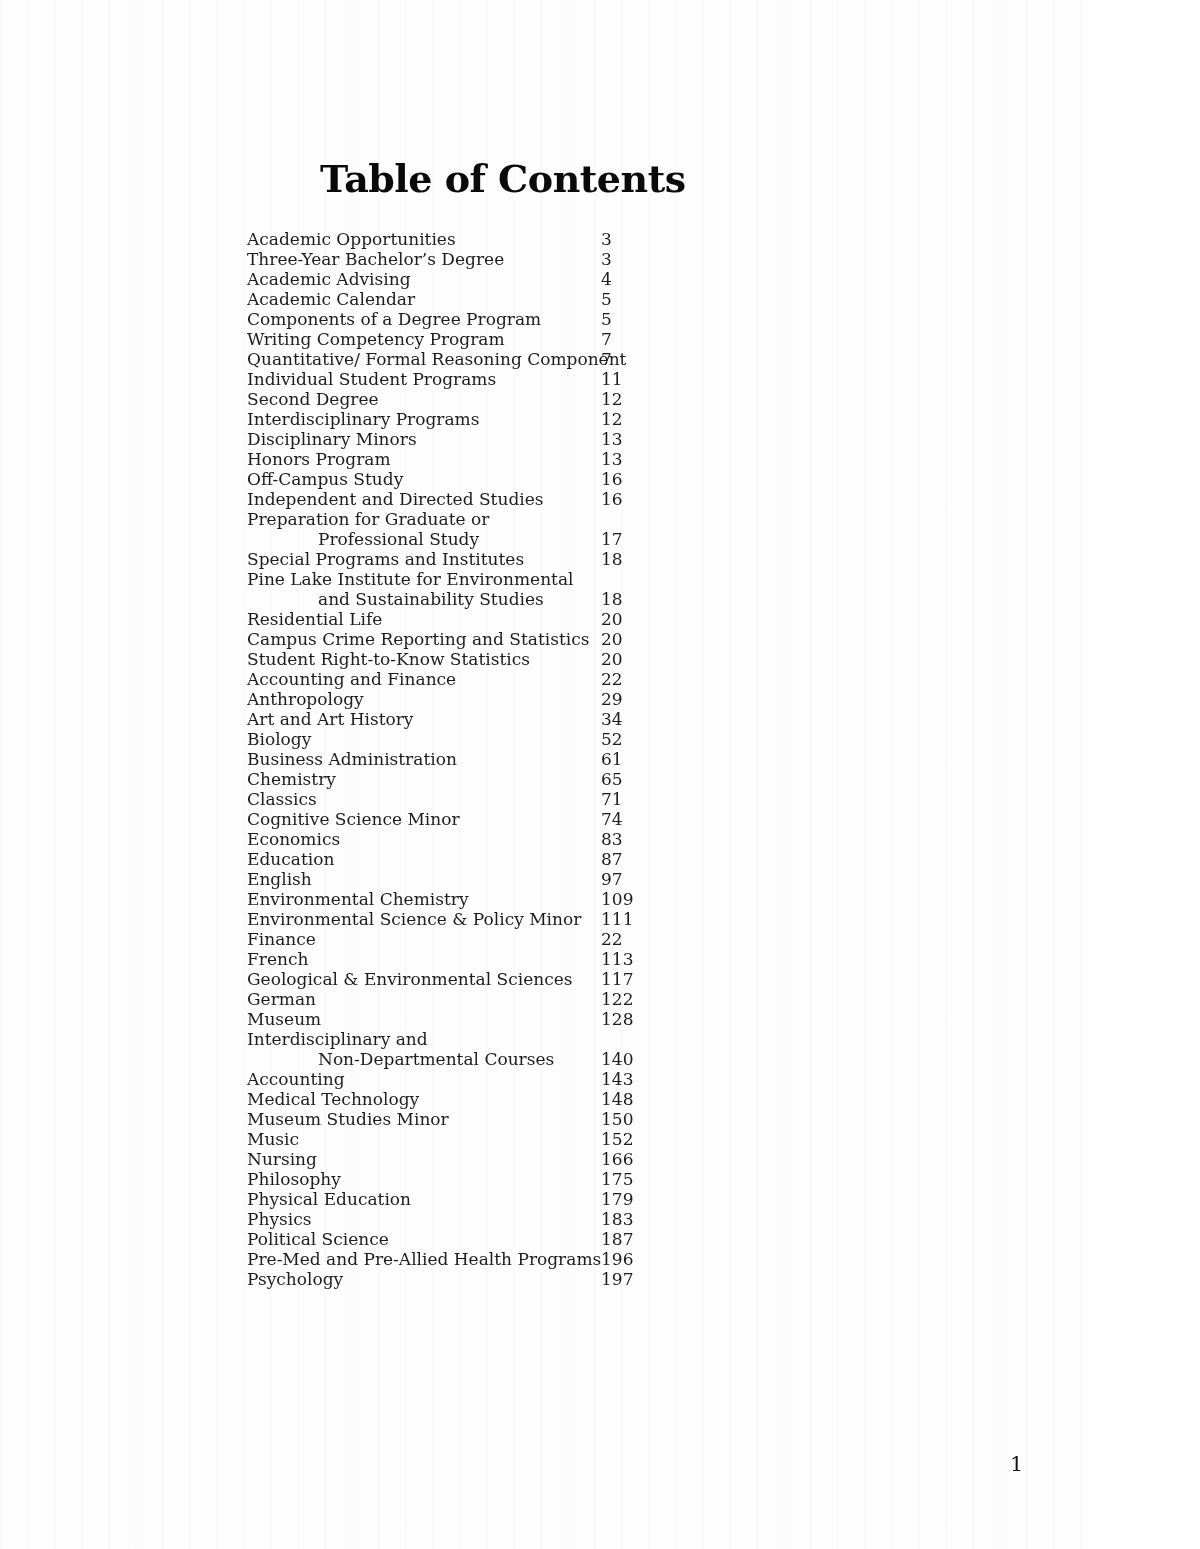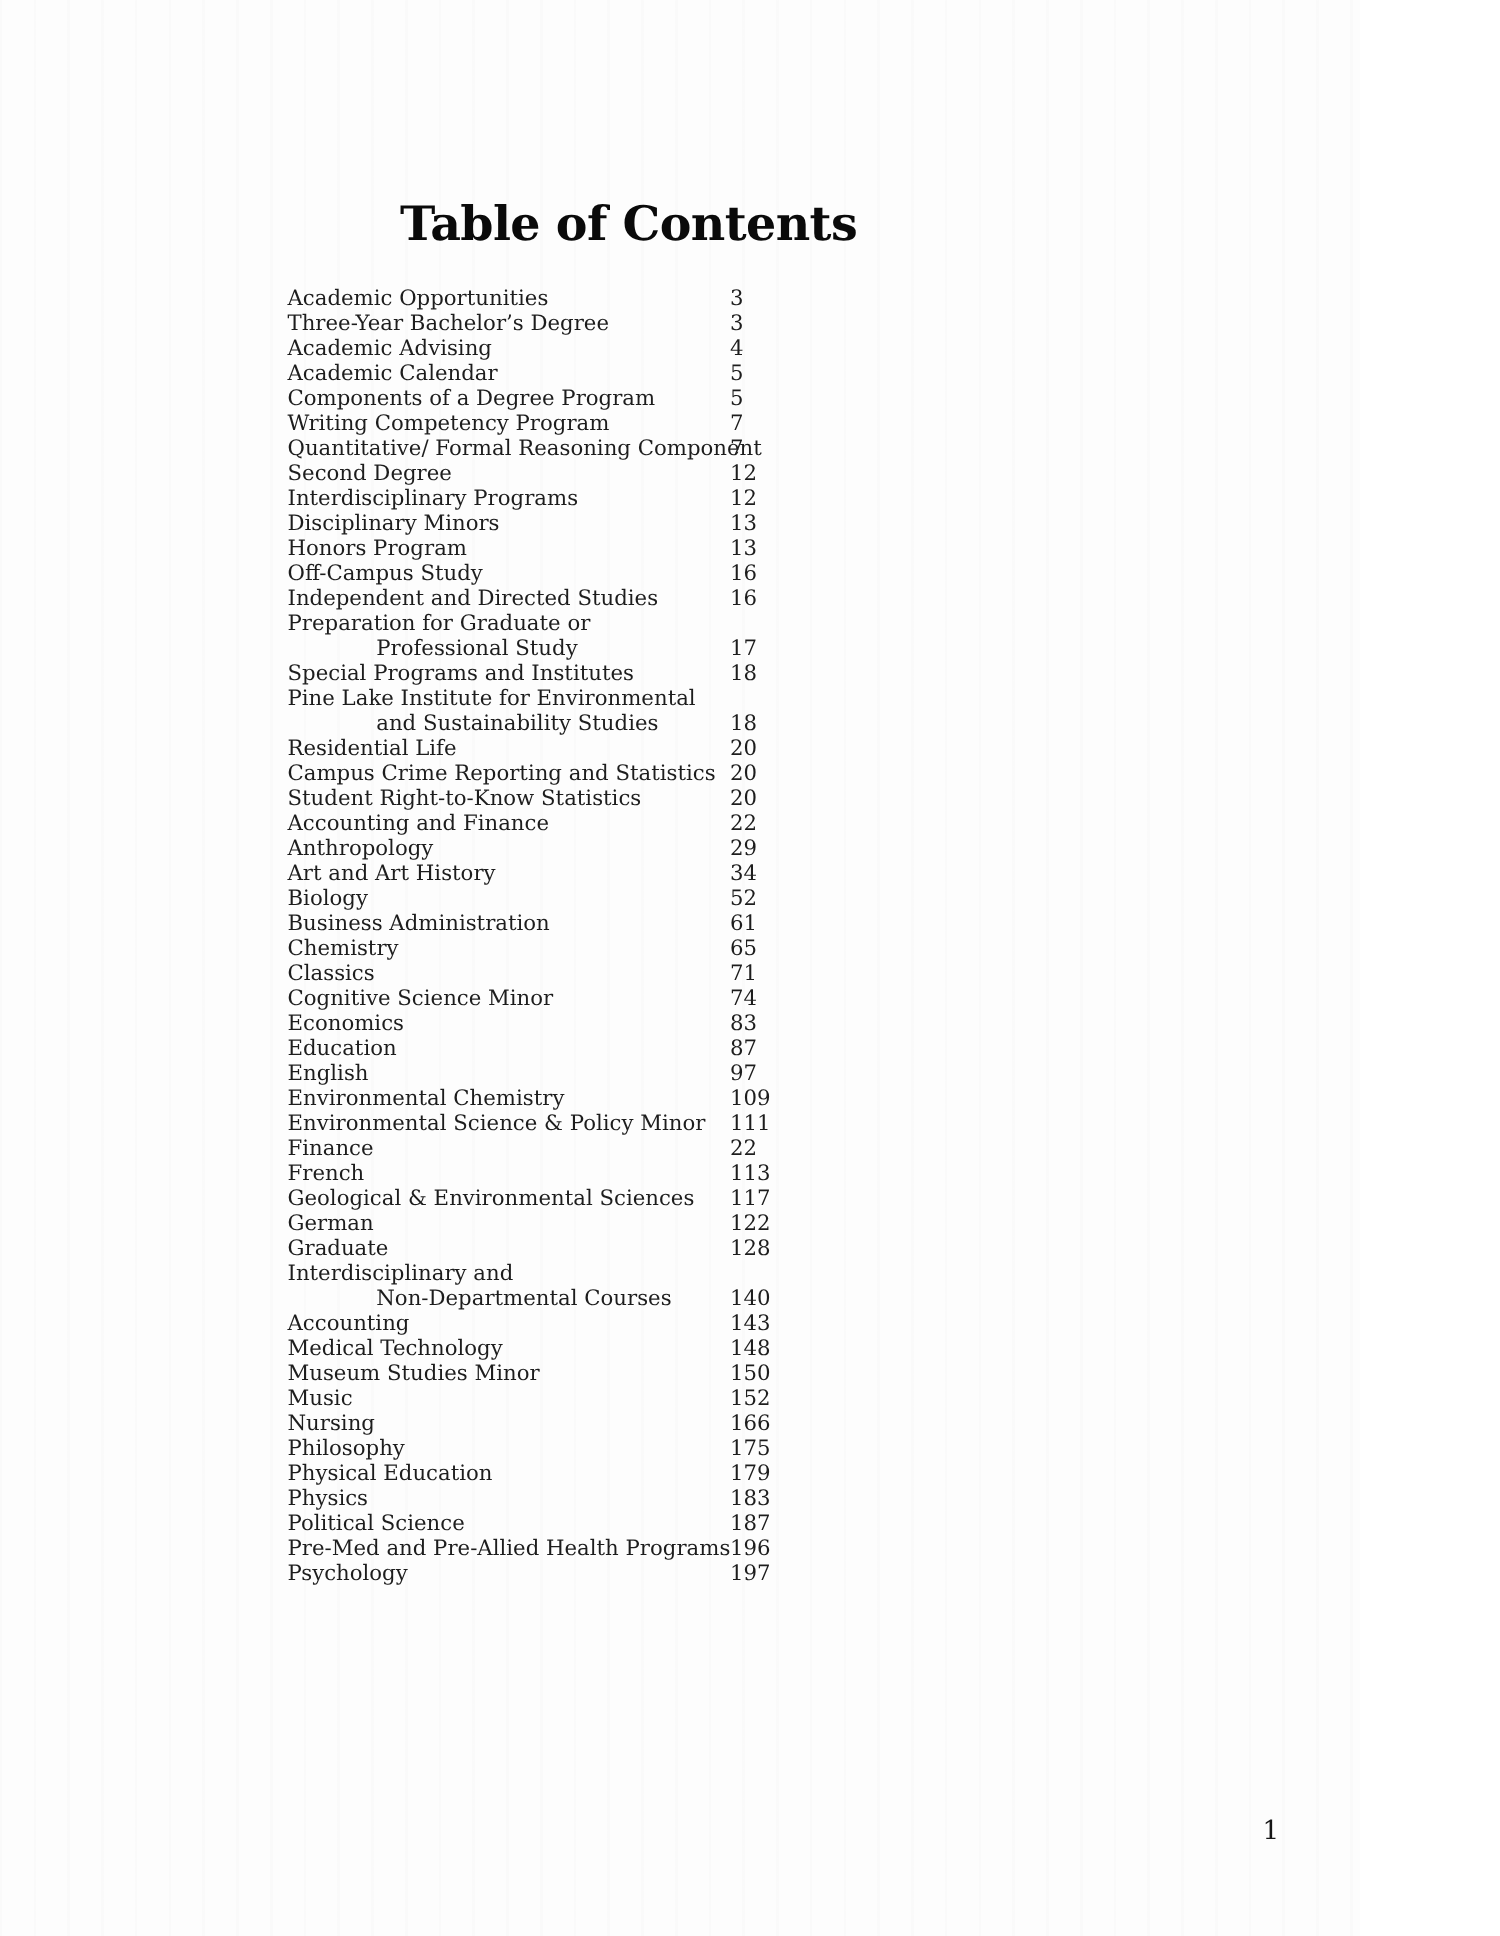--- a/index.html
+++ b/index.html
@@ -29,21 +29,21 @@
     margin: 0;
     font-size: 38px;
     line-height: 1.1;
     font-weight: bold;
     letter-spacing: -0.5px;
     color: #0a0a0a;
     white-space: nowrap;
   }
   .toc-list {
     position: absolute;
-    left: 230px;
+    left: 247px;
     top: 229px;
     width: 430px;
   }
   .toc-row {
     position: relative;
     height: 20px;
     font-size: 17px;
     line-height: 20px;
     white-space: nowrap;
   }
@@ -105,20 +105,24 @@
   <div class="toc-row">
     <span class="toc-label">Writing Competency Program</span>
     <span class="toc-page">7</span>
   </div>
 
   <div class="toc-row">
     <span class="toc-label">Quantitative/ Formal Reasoning Component</span>
     <span class="toc-page">7</span>
   </div>
 
+  <div class="toc-row">
+    <span class="toc-label">Individual Student Programs</span>
+    <span class="toc-page">11</span>
+  </div>
 
   <div class="toc-row">
     <span class="toc-label">Second Degree</span>
     <span class="toc-page">12</span>
   </div>
 
   <div class="toc-row">
     <span class="toc-label">Interdisciplinary Programs</span>
     <span class="toc-page">12</span>
   </div>
@@ -266,21 +270,21 @@
     <span class="toc-page">117</span>
   </div>
 
   <div class="toc-row">
     <span class="toc-label">German</span>
     <span class="toc-page">122</span>
   </div>
 
 
   <div class="toc-row">
-    <span class="toc-label">Graduate</span>
+    <span class="toc-label">Museum</span>
     <span class="toc-page">128</span>
   </div>
 
   <div class="toc-row">
     <span class="toc-label">Interdisciplinary and</span>
     <span class="toc-page"></span>
   </div>
 
   <div class="toc-row indent">
     <span class="toc-label">Non-Departmental Courses</span>

